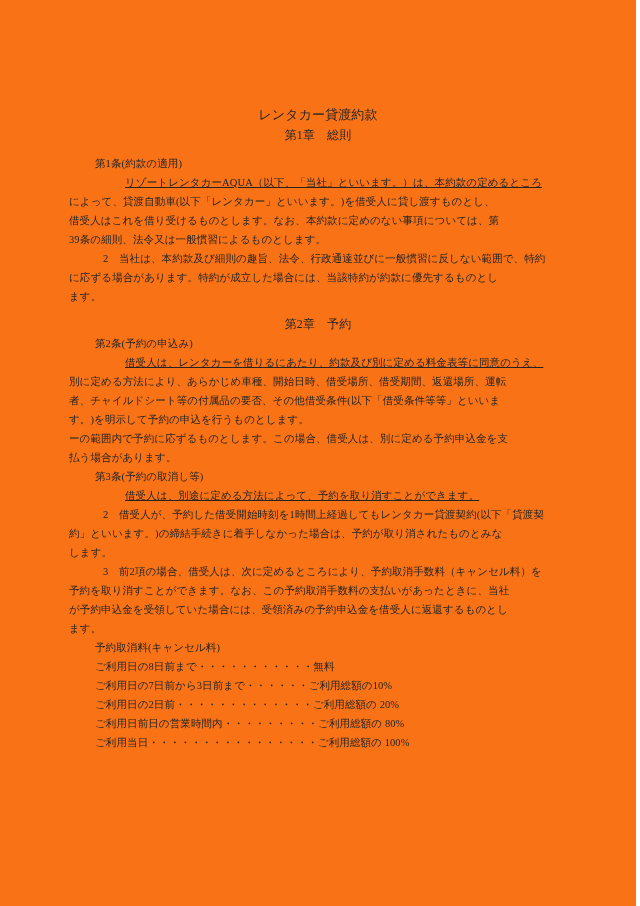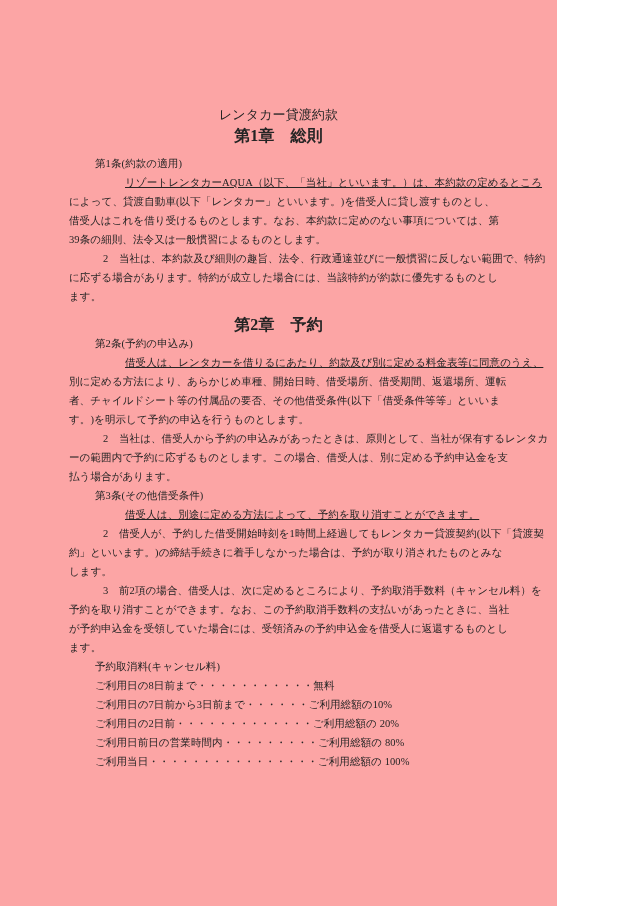--- a/index.html
+++ b/index.html
@@ -2,23 +2,23 @@
 <html><head>
 <meta charset="utf-8">
 <style>
   html, body {
     margin: 0;
     padding: 0;
     background: #ffffff;
   }
   .page {
     position: relative;
-    width: 557px;
+    width: 636px;
     height: 906px;
-    background: #fca5a5;
+    background: #f97316;
     box-sizing: border-box;
     padding-top: 103px;
     font-family: "Liberation Serif", "DejaVu Serif", serif;
     color: #242424;
     overflow: hidden;
   }
   .line {
     font-size: 10.5px;
     line-height: 19px;
     height: 19px;
@@ -29,22 +29,21 @@
   .center {
     text-align: center;
     padding-left: 0;
   }
   .title {
     font-size: 13px;
     height: 23px;
     line-height: 23px;
   }
   .chapter {
-    font-size: 16px;
-    font-weight: bold;
+    font-size: 12px;
   }
   .gap {
     margin-top: 9px;
   }
   .article-heading {
     padding-left: 95px;
   }
   .ind-first { padding-left: 125px; text-decoration: underline; }
   .ind-cont  { padding-left: 69px; }
   .ind-item  { padding-left: 103px; }
@@ -64,24 +63,23 @@
       <div class="line ind-cont">39条の細則、法令又は一般慣習によるものとします。</div>
       <div class="line ind-item">2　当社は、本約款及び細則の趣旨、法令、行政通達並びに一般慣習に反しない範囲で、特約</div>
       <div class="line ind-cont">に応ずる場合があります。特約が成立した場合には、当該特約が約款に優先するものとし</div>
       <div class="line ind-cont">ます。</div>
       <div class="line center chapter gap">第2章　予約</div>
       <div class="line article-heading">第2条(予約の申込み)</div>
       <div class="line ind-first">借受人は、レンタカーを借りるにあたり、約款及び別に定める料金表等に同意のうえ、</div>
       <div class="line ind-cont">別に定める方法により、あらかじめ車種、開始日時、借受場所、借受期間、返還場所、運転</div>
       <div class="line ind-cont">者、チャイルドシート等の付属品の要否、その他借受条件(以下「借受条件等等」といいま</div>
       <div class="line ind-cont">す。)を明示して予約の申込を行うものとします。</div>
-      <div class="line ind-item">2　当社は、借受人から予約の申込みがあったときは、原則として、当社が保有するレンタカ</div>
       <div class="line ind-cont">ーの範囲内で予約に応ずるものとします。この場合、借受人は、別に定める予約申込金を支</div>
       <div class="line ind-cont">払う場合があります。</div>
-      <div class="line article-heading">第3条(その他借受条件)</div>
+      <div class="line article-heading">第3条(予約の取消し等)</div>
       <div class="line ind-first">借受人は、別途に定める方法によって、予約を取り消すことができます。</div>
       <div class="line ind-item">2　借受人が、予約した借受開始時刻を1時間上経過してもレンタカー貸渡契約(以下「貸渡契</div>
       <div class="line ind-cont">約」といいます。)の締結手続きに着手しなかった場合は、予約が取り消されたものとみな</div>
       <div class="line ind-cont">します。</div>
       <div class="line ind-item">3　前2項の場合、借受人は、次に定めるところにより、予約取消手数料（キャンセル料）を</div>
       <div class="line ind-cont">予約を取り消すことができます。なお、この予約取消手数料の支払いがあったときに、当社</div>
       <div class="line ind-cont">が予約申込金を受領していた場合には、受領済みの予約申込金を借受人に返還するものとし</div>
       <div class="line ind-cont">ます。</div>
       <div class="line ind-fee">予約取消料(キャンセル料)</div>
       <div class="line ind-fee">ご利用日の8日前まで・・・・・・・・・・・無料</div>

